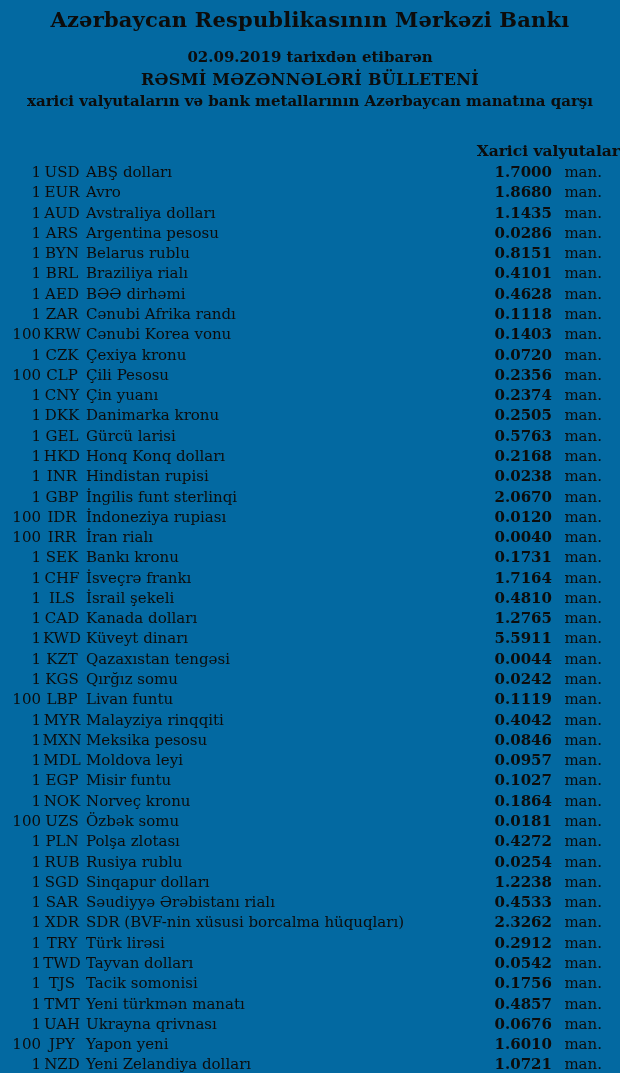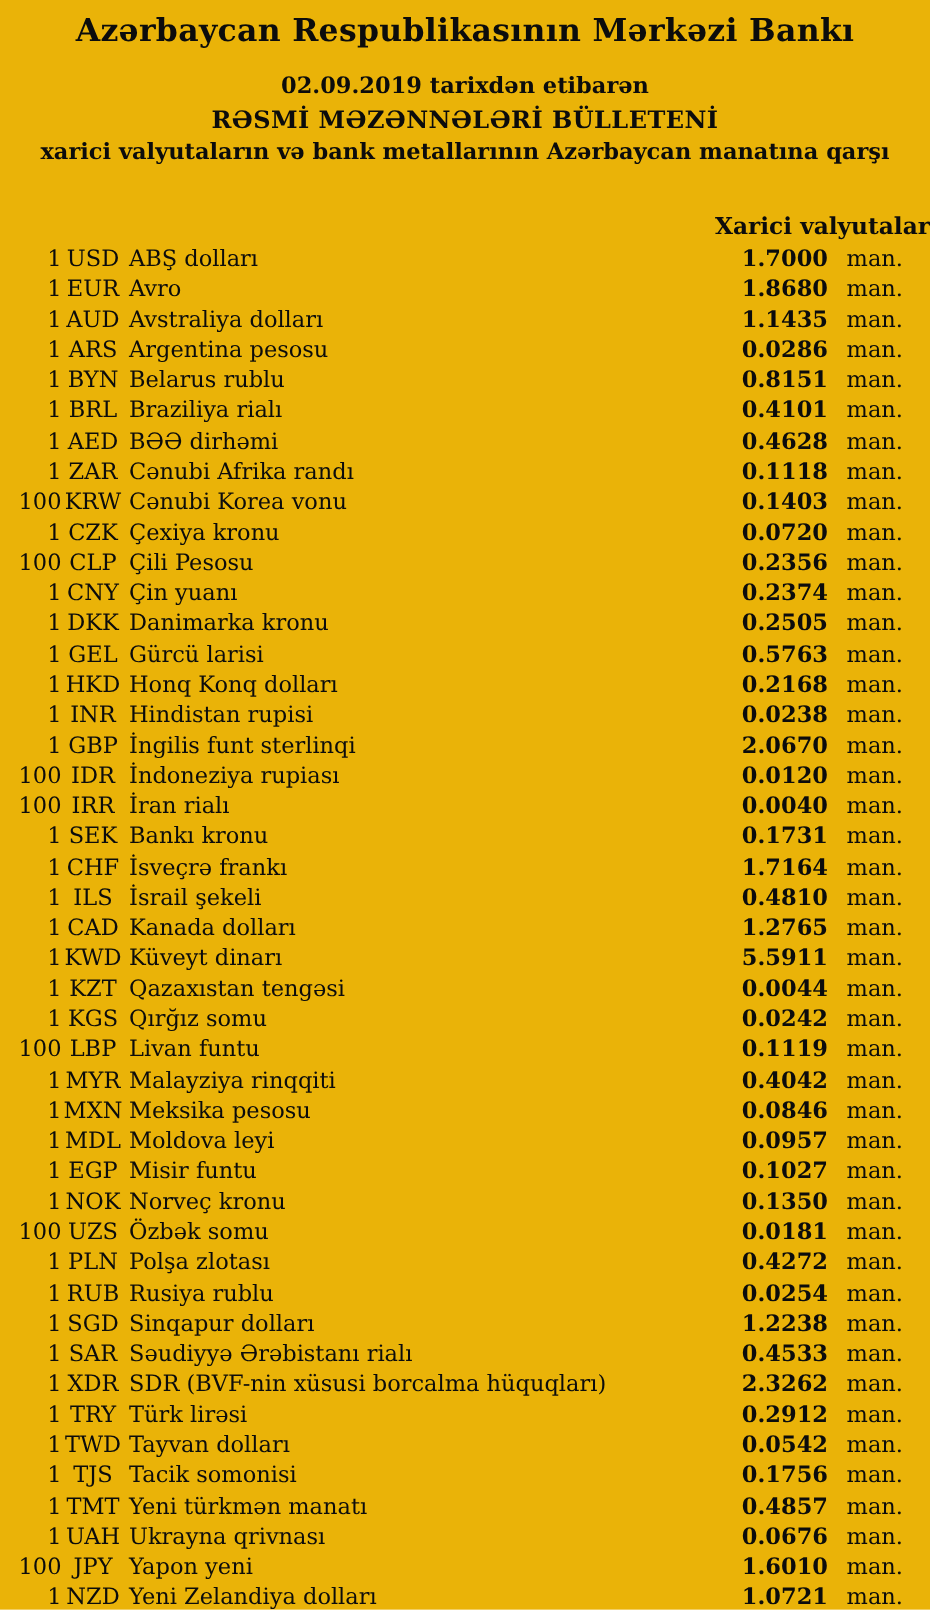--- a/index.html
+++ b/index.html
@@ -4,21 +4,21 @@
 <style>
   * { margin: 0; padding: 0; box-sizing: border-box; }
   html, body {
     width: 620px;
     background: #ffffff;
     color: #0c0c0c;
     font-family: "DejaVu Serif", "Liberation Serif", serif;
   }
   body { height: 1073px; overflow: hidden; }
 
-  .page { width: 620px; height: 1073px; background: #eab308; }
+  .page { width: 620px; height: 1073px; background: #0369a1; }
 
   .hdr { text-align: center; font-weight: bold; }
   .bank-name {
     padding-top: 7px;
     font-size: 21px;
     line-height: 26px;
     letter-spacing: 0.2px;
   }
   .date-line   { margin-top: 14px; font-size: 15px; line-height: 20px; }
   .subtitle    { margin-top: 1px; font-size: 15px; line-height: 20px; }
@@ -273,21 +273,21 @@
     <span class="cell-qty">1</span>
     <span class="cell-code">EGP</span>
     <span class="cell-name">Misir funtu</span>
     <span class="cell-rate">0.1027</span>
     <span class="cell-unit">man.</span>
   </div>
       <div class="row">
     <span class="cell-qty">1</span>
     <span class="cell-code">NOK</span>
     <span class="cell-name">Norveç kronu</span>
-    <span class="cell-rate">0.1350</span>
+    <span class="cell-rate">0.1864</span>
     <span class="cell-unit">man.</span>
   </div>
       <div class="row">
     <span class="cell-qty">100</span>
     <span class="cell-code">UZS</span>
     <span class="cell-name">Özbək somu</span>
     <span class="cell-rate">0.0181</span>
     <span class="cell-unit">man.</span>
   </div>
       <div class="row">

